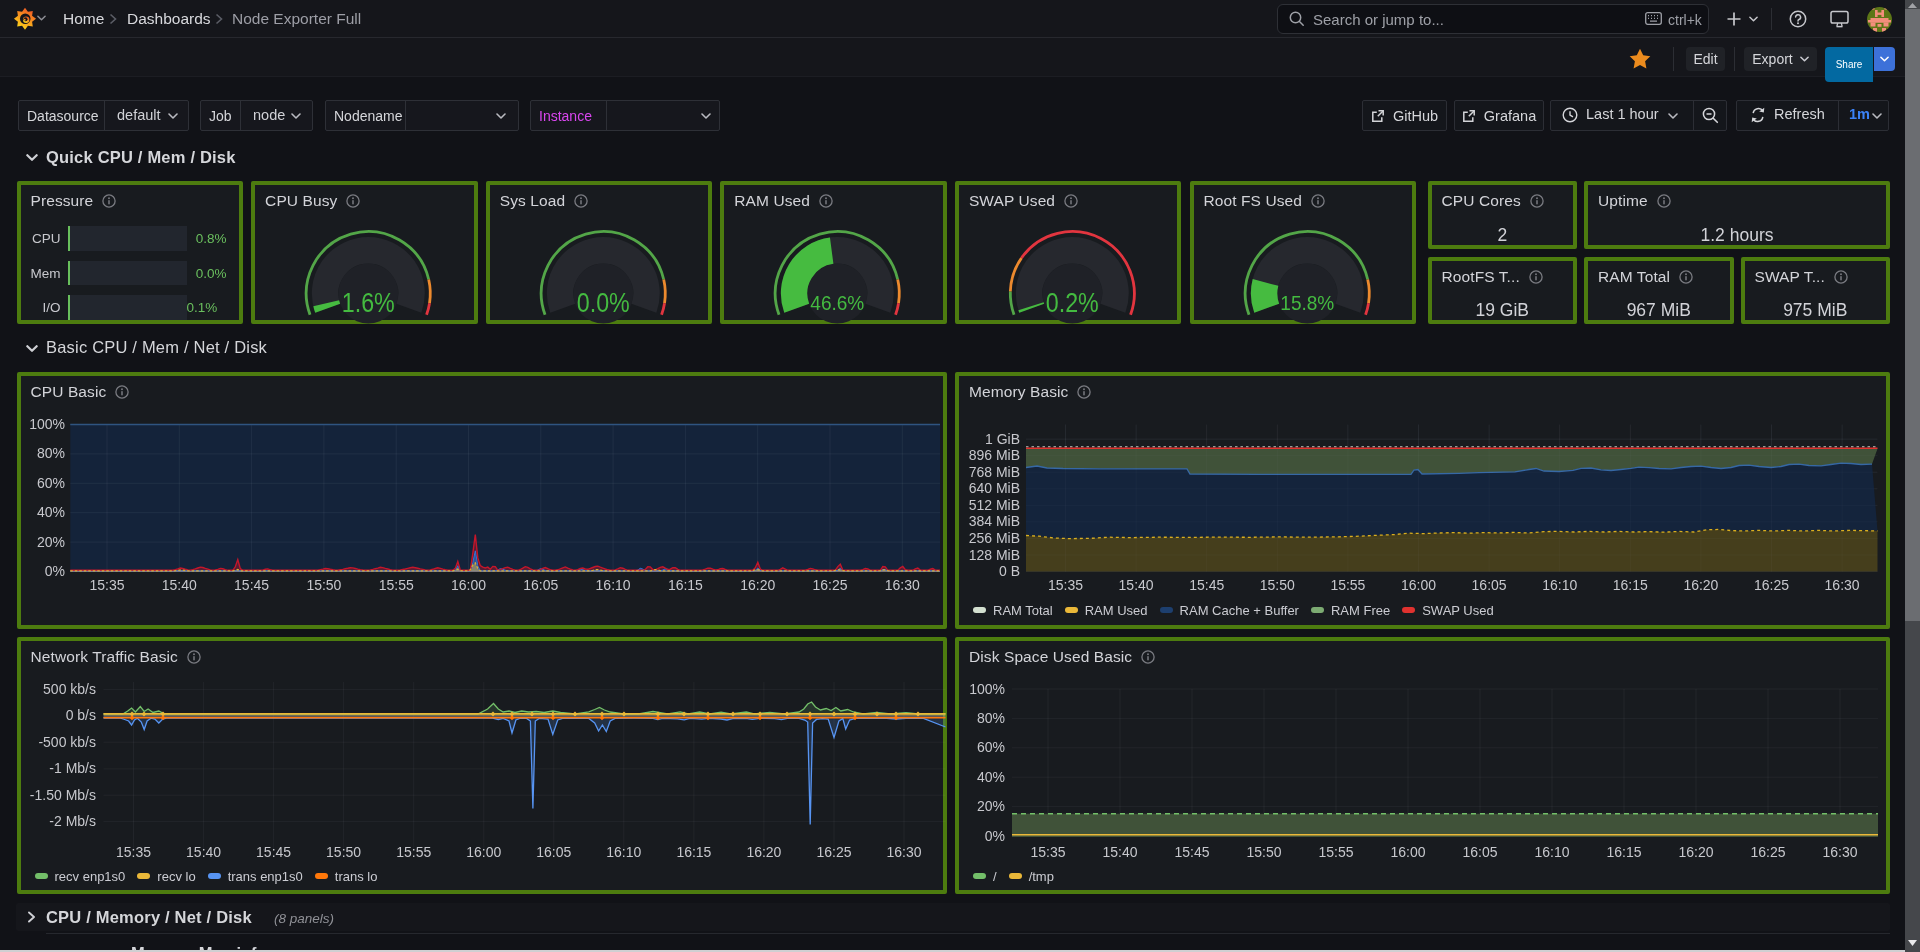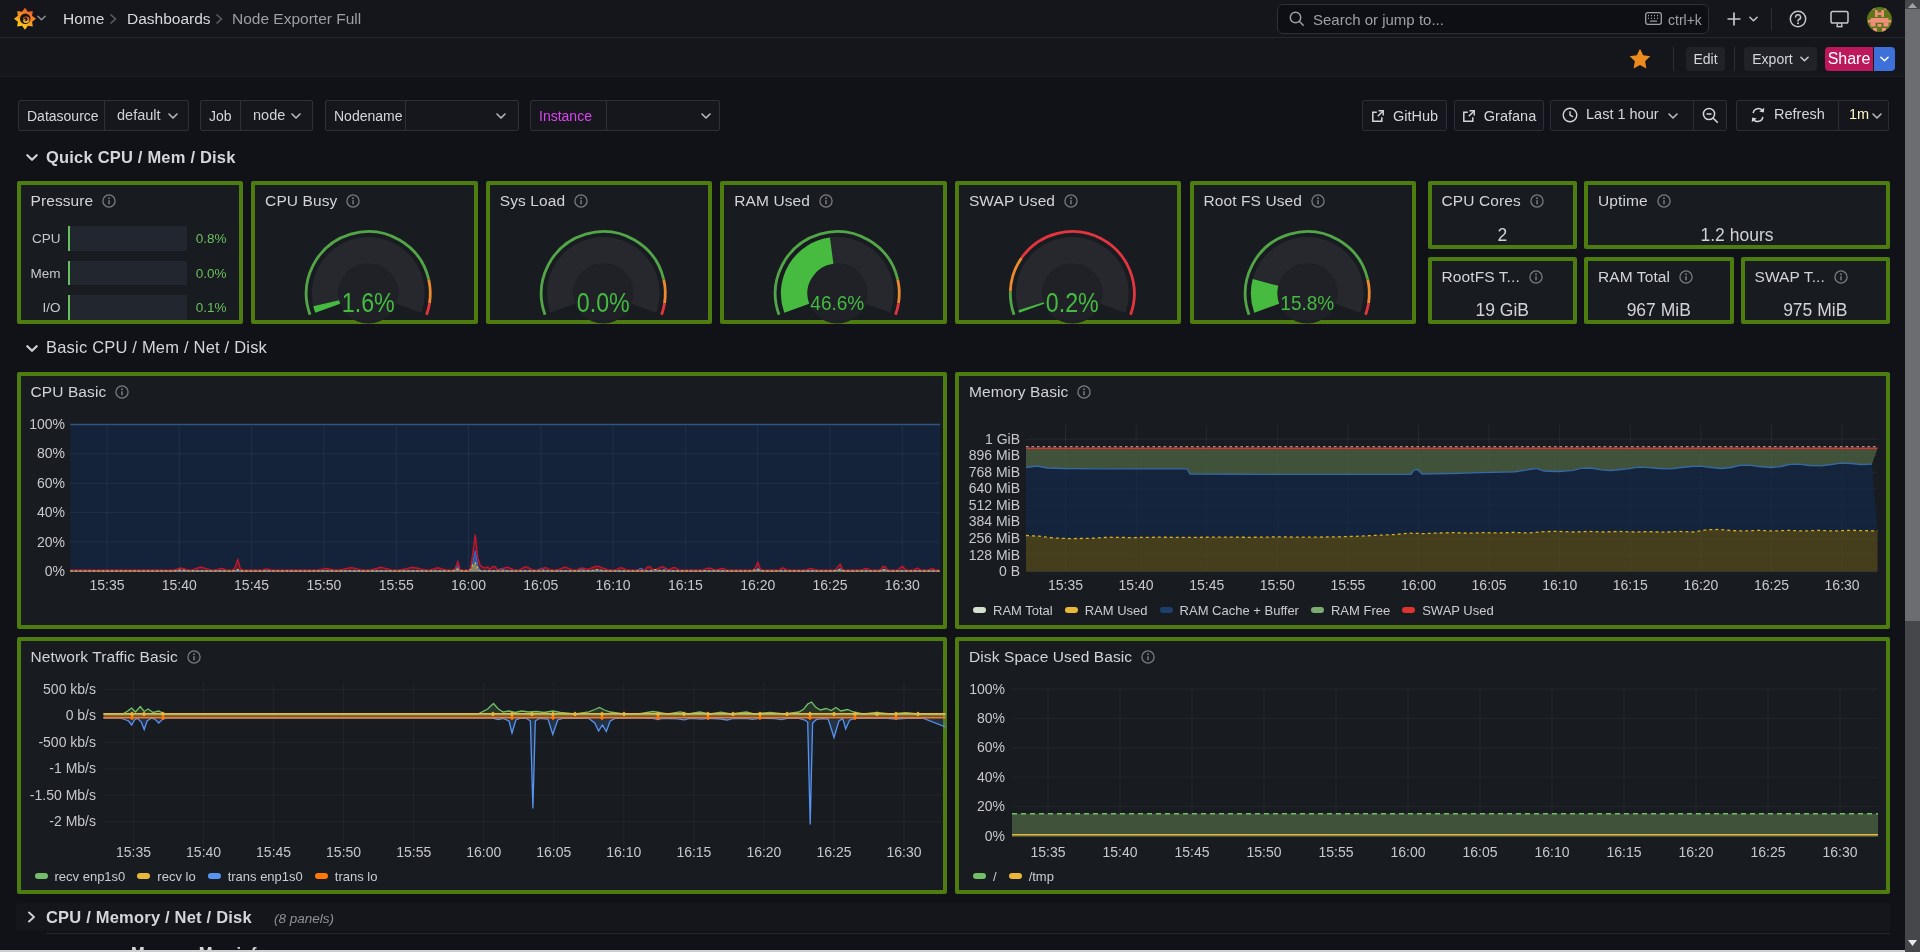--- a/index.html
+++ b/index.html
@@ -100,21 +100,21 @@
   </svg>
 <svg class="abs" style="left:1629px;top:48px" width="22" height="21" viewBox="0 0 22 21">
     <path d="M11,0.8 L14.2,7.3 L21.3,8.3 L16.1,13.3 L17.4,20.4 L11,17 L4.6,20.4 L5.9,13.3 L0.7,8.3 L7.8,7.3 Z" fill="#eb8b1e"></path>
   </svg>
 <div class="abs" style="left:1673px;top:47px;width:1px;height:24px;background:#2c2e34"></div>
 <div class="btn" style="left:1686px;top:47px;width:39px;height:24px;background:#202227;border:none;border-radius:4px;font-size:14px">Edit</div>
 <div class="abs" style="left:1734px;top:47px;width:1px;height:24px;background:#2c2e34"></div>
 <div class="btn" style="left:1744px;top:47px;width:73px;height:24px;background:#202227;border:none;border-radius:4px;font-size:14px;gap:7px">Export <svg width="9" height="6" viewBox="0 0 10 6" style="flex:none">
       <path d="M1,1 L5,5 L9,1" fill="none" stroke="#c9cad0" stroke-width="1.7" stroke-linecap="round" stroke-linejoin="round"></path>
     </svg></div>
-<div class="btn" style="left:1825px;top:47px;width:48px;height:24px;background:#be185d;border:none;border-radius:4px 0 0 4px;color:#fff;font-size:16px">Share</div>
+<div class="btn" style="left:1825px;top:47px;width:48px;height:35px;background:#0369a1;border:none;border-radius:4px 0 0 4px;color:#fff;font-size:10px">Share</div>
 <div class="btn" style="left:1874px;top:47px;width:21px;height:24px;background:#3d71d9;border:none;border-radius:0 4px 4px 0">
     <svg width="9" height="6" viewBox="0 0 10 6" style="flex:none">
       <path d="M1,1 L5,5 L9,1" fill="none" stroke="#ffffff" stroke-width="1.7" stroke-linecap="round" stroke-linejoin="round"></path>
     </svg>
   </div>
 <div class="abs" style="left:18px;top:100px;width:171px;height:31px;background:#16171d;border:1px solid #2e3037;border-radius:2px"></div>
 <div class="abs" style="left:104px;top:100px;width:1px;height:31px;background:#2e3037"></div>
 <div class="abs" style="left:27px;top:107.5px;font-size:14px;font-weight:500;color:#d5d6da">Datasource</div>
 <div class="abs" style="left:117px;top:107px;font-size:14.5px;color:#d0d1d6">default</div>
 <div class="abs" style="left:168px;top:113px">
@@ -176,21 +176,21 @@
   </svg>
 <div class="abs" style="left:1736px;top:100px;width:153px;height:31px;background:#14161b;border:1px solid #2c2e35;border-radius:2px"></div>
 <div class="abs" style="left:1838px;top:100px;width:1px;height:31px;background:#2c2e35"></div>
 <svg class="abs" style="left:1750px;top:107px" width="16" height="16" viewBox="0 0 16 16">
 <path d="M12.9,3.9 A5.3,5.3 0 0 0 3.2,6.2" fill="none" stroke="#d5d6da" stroke-width="1.5"></path>
 <path d="M3.1,12.1 A5.3,5.3 0 0 0 12.8,9.8" fill="none" stroke="#d5d6da" stroke-width="1.5"></path>
 <path d="M14.3,0.8 L13.8,5.6 L9.2,4.5 Z" fill="#d5d6da"></path>
 <path d="M1.7,15.2 L2.2,10.4 L6.8,11.5 Z" fill="#d5d6da"></path>
   </svg>
 <div class="abs" style="left:1774px;top:106px;font-size:14.5px;font-weight:500;color:#d5d6da">Refresh</div>
-<div class="abs" style="left:1849px;top:106px;font-size:14.5px;font-weight:400;color:#fef9c3">1m</div>
+<div class="abs" style="left:1849px;top:106px;font-size:14.5px;font-weight:700;color:#3b82f6">1m</div>
 <div class="abs" style="left:1872px;top:113px">
     <svg width="10" height="6" viewBox="0 0 10 6" style="flex:none">
       <path d="M1,1 L5,5 L9,1" fill="none" stroke="#b9bac0" stroke-width="1.6" stroke-linecap="round" stroke-linejoin="round"></path>
     </svg>
   </div>
 <div class="abs" style="left:26px;top:154px">
     <svg width="12" height="7" viewBox="0 0 10 6" style="flex:none">
       <path d="M1,1 L5,5 L9,1" fill="none" stroke="#cfd0d5" stroke-width="1.9" stroke-linecap="round" stroke-linejoin="round"></path>
     </svg>
   </div>
@@ -214,21 +214,21 @@
     <div class="abs" style="left:47px;top:41px;width:119px;height:24.5px;background:#22262e"></div>
     <div class="abs" style="left:47px;top:41px;width:2.5px;height:24.5px;background:#68c05c"></div>
     <div class="abs" style="left:166px;top:46px;width:40px;text-align:right;font-size:13.5px;color:#6abf5e">0.8%</div>
     <div class="abs" style="left:6px;top:80.5px;width:34px;text-align:right;font-size:13.5px;color:#c7c8cd">Mem</div>
     <div class="abs" style="left:47px;top:75.5px;width:119px;height:24.5px;background:#22262e"></div>
     <div class="abs" style="left:47px;top:75.5px;width:2.5px;height:24.5px;background:#68c05c"></div>
     <div class="abs" style="left:166px;top:80.5px;width:40px;text-align:right;font-size:13.5px;color:#6abf5e">0.0%</div>
     <div class="abs" style="left:6px;top:115px;width:34px;text-align:right;font-size:13.5px;color:#c7c8cd">I/O</div>
     <div class="abs" style="left:47px;top:110px;width:119px;height:24.5px;background:#22262e"></div>
     <div class="abs" style="left:47px;top:110px;width:2.5px;height:24.5px;background:#68c05c"></div>
-    <div class="abs" style="left:166px;top:115px;width:40px;text-align:right;font-size:13.5px;color:#6abf5e">0.1%</div>
+    <div class="abs" style="left:166px;top:115px;width:40px;text-align:left;font-size:13.5px;color:#6abf5e">0.1%</div>
   </div>
 <div class="panel" style="left:251.1px;top:181px;width:226.5px;height:142.5px">
     <div class="ph">
       <span>CPU Busy</span>
       <svg width="14" height="14" viewBox="0 0 14 14" style="opacity:0.75">
         <circle cx="7" cy="7" r="6.1" fill="none" stroke="#9a9ba2" stroke-width="1.3"></circle>
         <circle cx="7" cy="4.2" r="0.95" fill="#9a9ba2"></circle>
         <rect x="6.25" y="6" width="1.5" height="4.4" rx="0.7" fill="#9a9ba2"></rect>
       </svg>
     </div>

